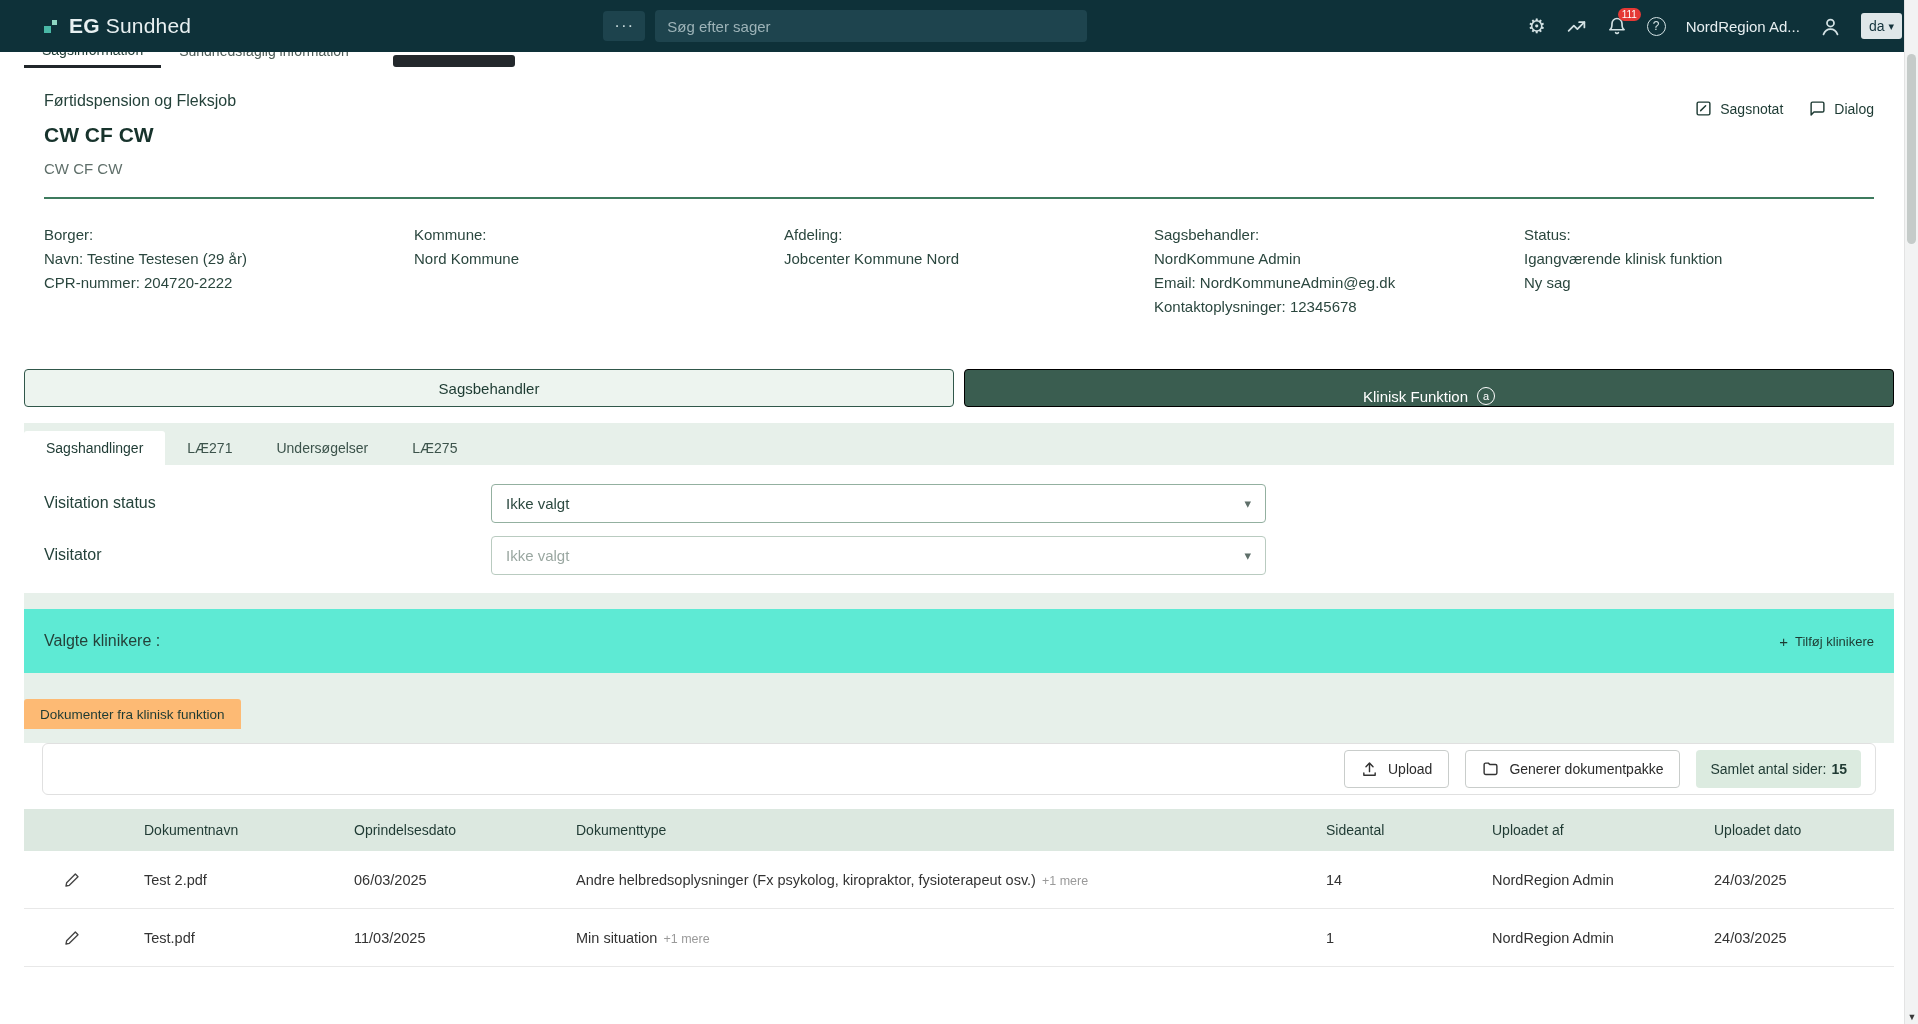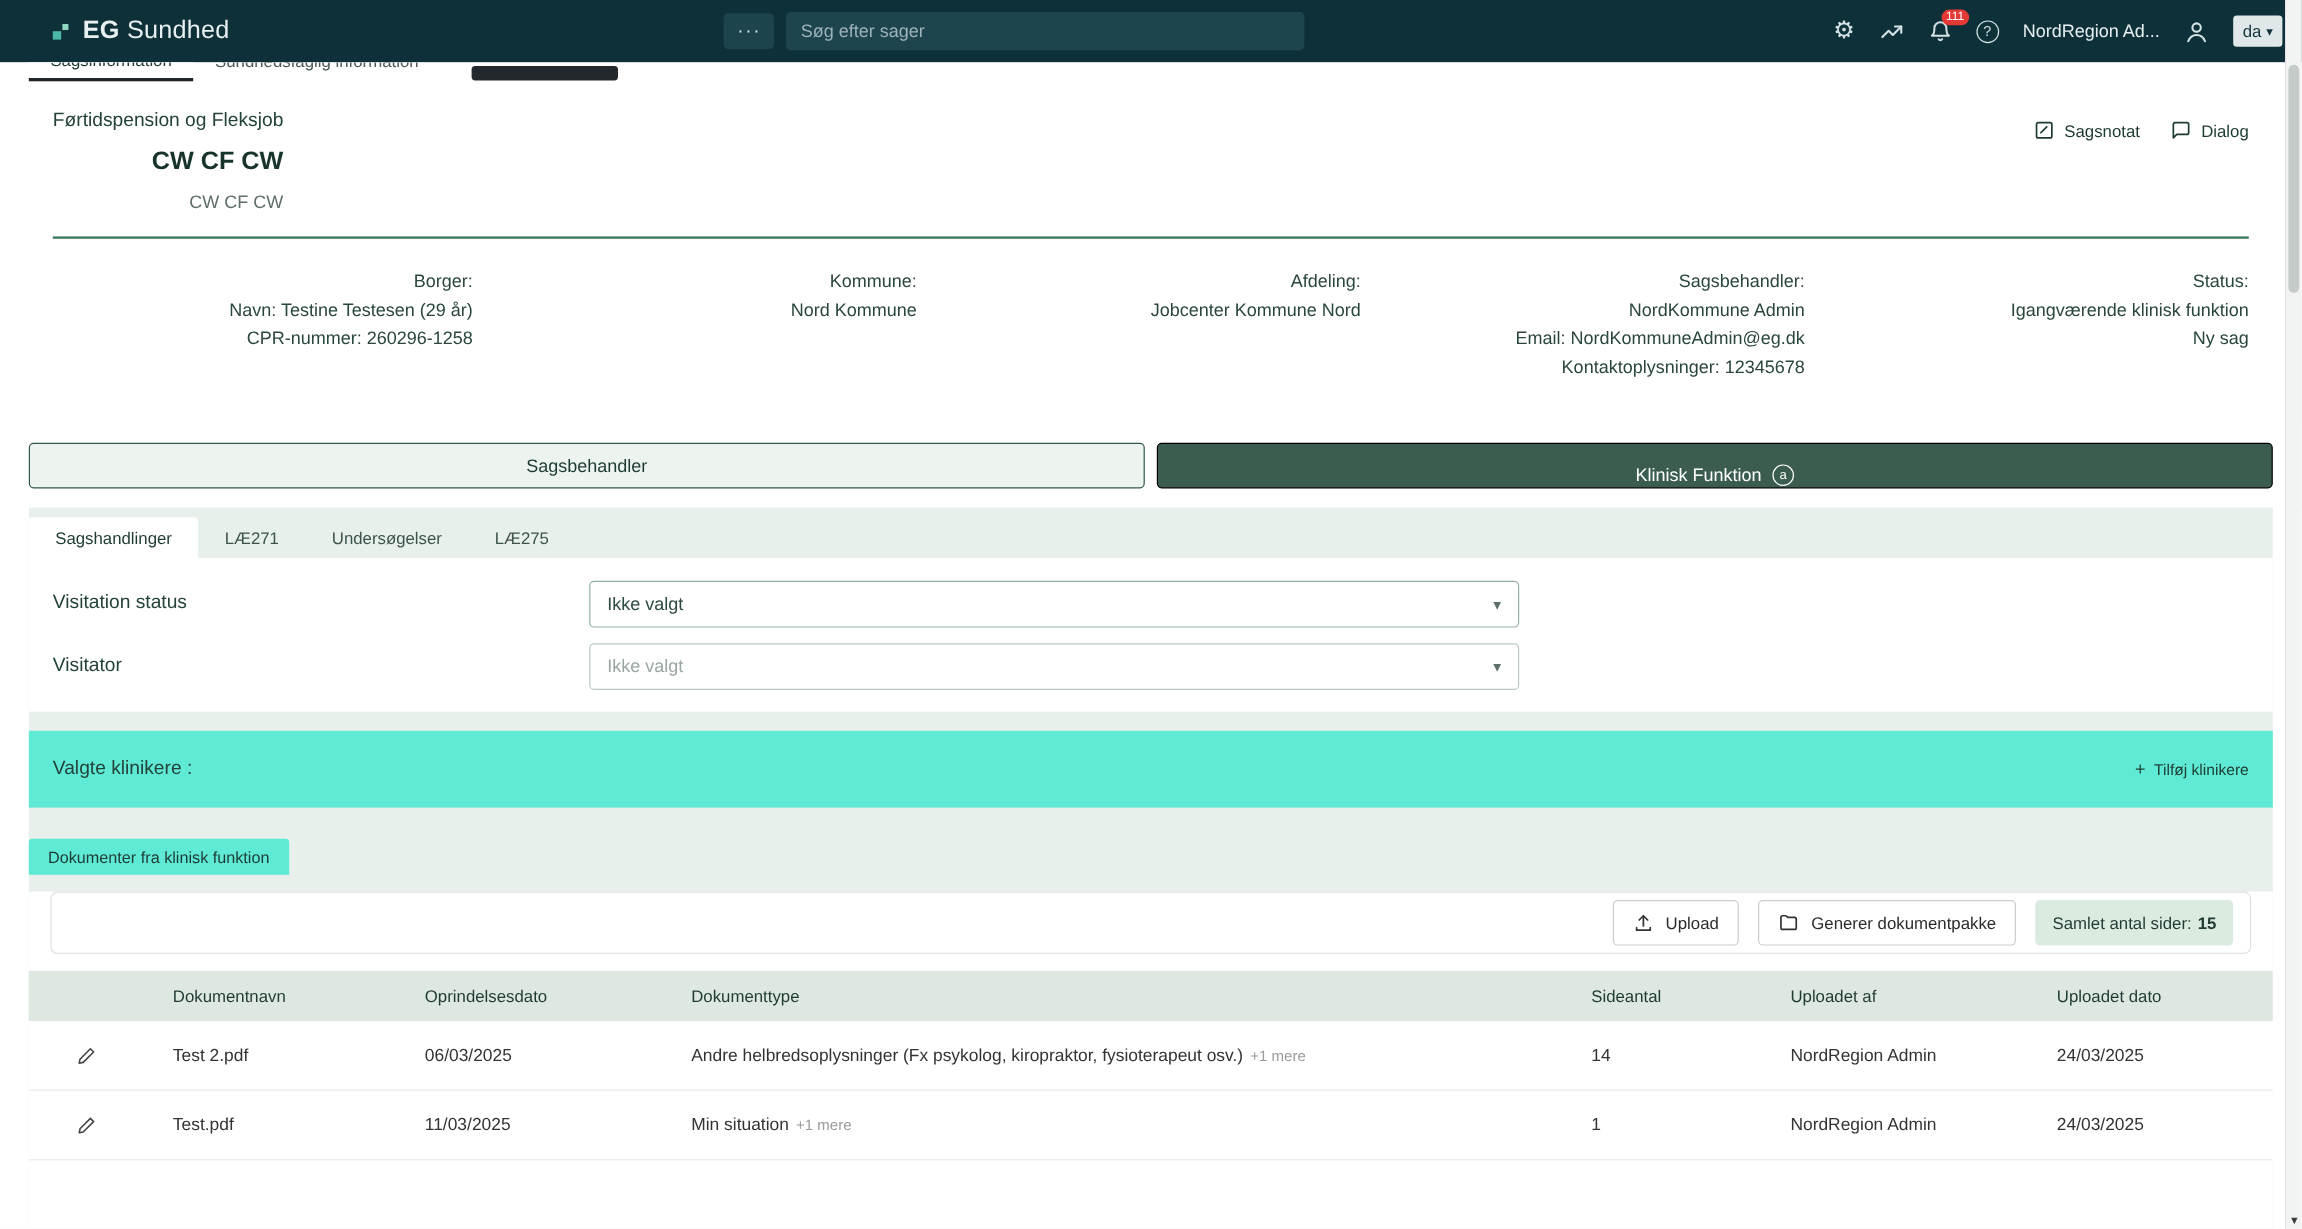--- a/index.html
+++ b/index.html
@@ -58,21 +58,21 @@
   
   .cut-tabs { height:16px; background:#fff; overflow:hidden; padding-left:24px; display:flex; align-items:flex-end; }
   .cut-tab {
     height:34px; margin-top:-18px; display:flex; align-items:center;
     padding:0 18px; font-size:14px; color:#4b5a55; cursor:pointer; white-space:nowrap;
   }
   .cut-tab.active { background:#fff; color:#1d3a33; border-bottom:3px solid #20262a; }
   .dark-fragment { width:122px; height:12px; background:#23282c; border-radius:3px; margin-left:26px; margin-bottom:1px; }
 
   
-  .case-card { background:#fff; padding:24px 44px 0;text-align:right; }
+  .case-card { background:#fff; padding:24px 44px 0; }
   .case-top { display:flex; justify-content:space-between; }
   .case-cat { font-size:16px; color:#24423a; }
   .case-title { font-size:21px; font-weight:700; color:#17332c; margin-top:13px; }
   .case-sub { font-size:15px; color:#5f6f6a; margin-top:13px; }
   .case-actions { display:flex; gap:26px; padding-top:8px; align-items:flex-start; }
   .action { display:flex; align-items:center; gap:8px; font-size:14px; color:#1d3a33; cursor:pointer; white-space:nowrap; }
   .divider { margin-top:20px; border-bottom:2px solid #3e7b5e; }
 
   .info-grid {
     padding:24px 0 36px; display:grid; grid-template-columns:repeat(5,1fr);
@@ -122,21 +122,21 @@
   .klinikere-block {
     background:#5eead4; height:64px; display:flex; align-items:center;
     justify-content:space-between; padding:0 20px;
   }
   .klinikere-label { font-size:16px; color:#24423a; }
   .add-btn { display:flex; align-items:center; gap:7px; font-size:13px; color:#1d3b32; cursor:pointer; }
   .add-btn .plus { font-size:15px; }
 
   .docs-tab-row { display:flex; }
   .docs-tab {
-    background:#5eead4; padding:0 16px; height:30px; display:flex; align-items:center;
+    background:#fdba74; padding:0 16px; height:30px; display:flex; align-items:center;
     font-size:13.5px; color:#1d3a33; border-radius:3px 3px 0 0; cursor:pointer;
   }
 
   .docs-block { background:#fff; padding-bottom:80px; }
   .toolbar {
     margin:14px 18px 0; border:1px solid #e0e0e0; border-radius:6px; height:52px;
     display:flex; align-items:center; justify-content:flex-end; gap:16px; padding-right:14px;
   }
   .tool-btn {
     height:38px; border:1px solid #c9cdcb; border-radius:4px; background:#fff;
@@ -251,21 +251,21 @@
       </span>
     </div>
   </div>
 
   <div class="divider"></div>
 
   <div class="info-grid">
     <div class="info-col">
       <div>Borger:</div>
       <div>Navn: Testine Testesen (29 år)</div>
-      <div>CPR-nummer: 260296-1258</div>
+      <div>CPR-nummer: 204720-2222</div>
     </div>
     <div class="info-col">
       <div>Kommune:</div>
       <div>Nord Kommune</div>
     </div>
     <div class="info-col">
       <div>Afdeling:</div>
       <div>Jobcenter Kommune Nord</div>
     </div>
     <div class="info-col">

